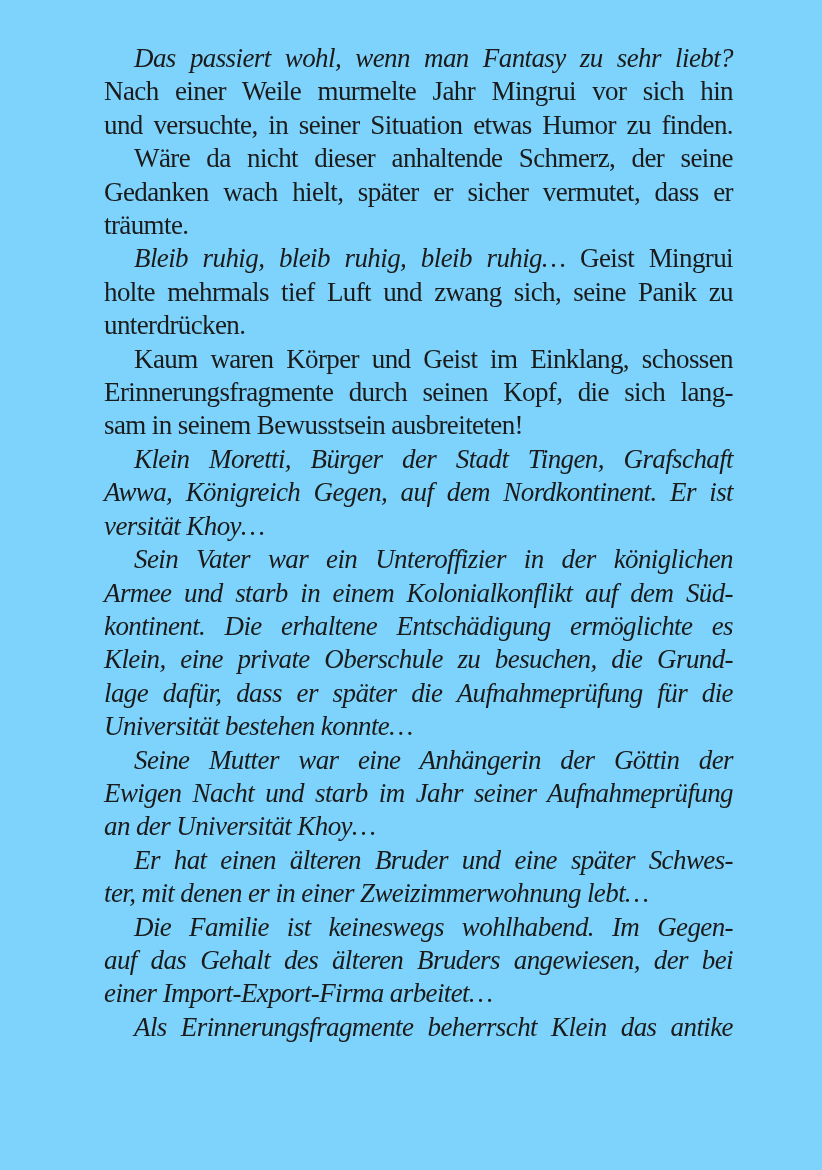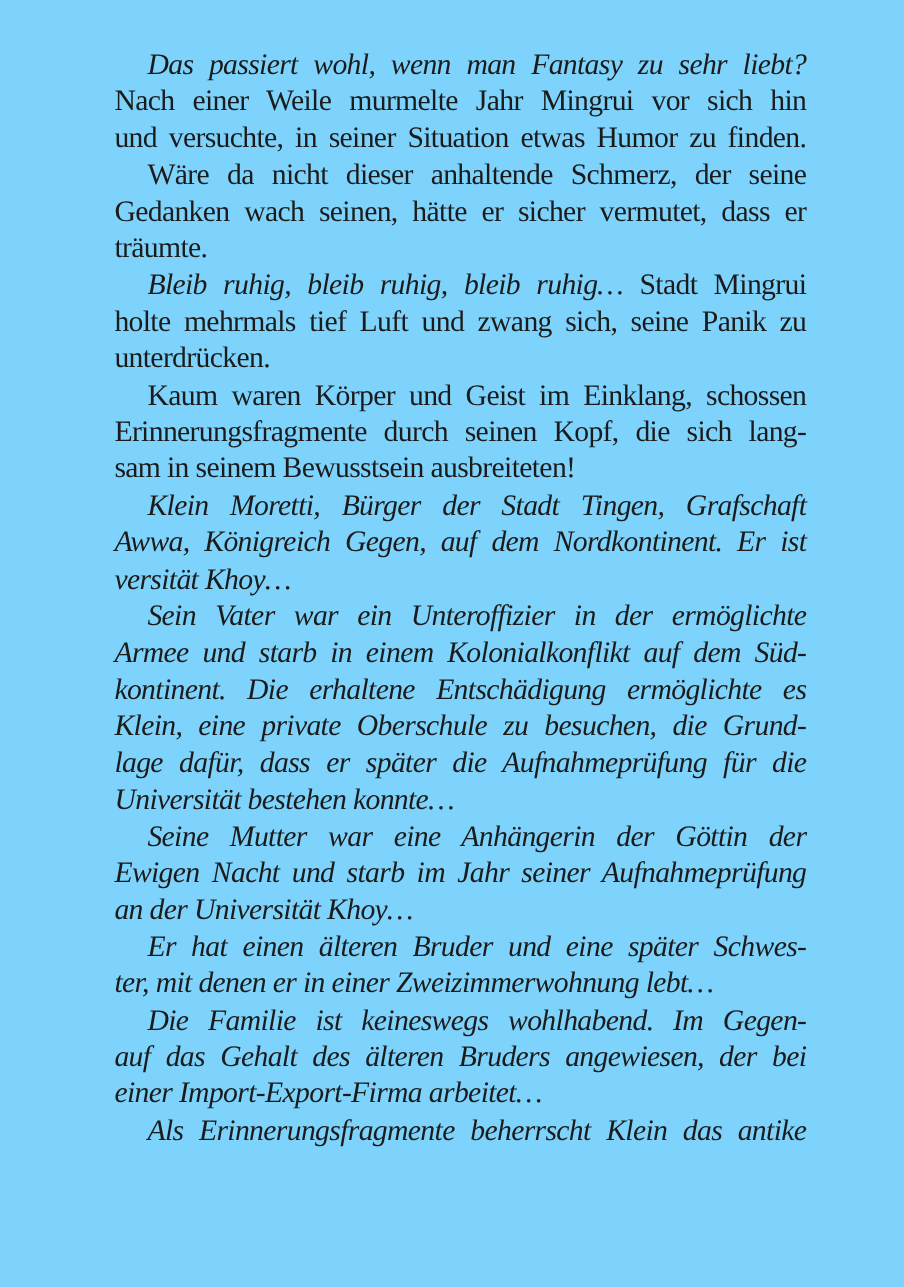--- a/index.html
+++ b/index.html
@@ -52,40 +52,40 @@
 
 <div class="page">
   <div class="text-block" style="color: rgb(27, 27, 27);">
       <div class="paragraph">
         <div class="line indent"><span class="italic">Das passiert wohl, wenn man Fantasy zu sehr liebt?</span></div>
         <div class="line"><span class="regular">Nach einer Weile murmelte Jahr Mingrui vor sich hin</span></div>
         <div class="line"><span class="regular">und versuchte, in seiner Situation etwas Humor zu finden.</span></div>
       </div>
       <div class="paragraph">
         <div class="line indent"><span class="regular">Wäre da nicht dieser anhaltende Schmerz, der seine</span></div>
-        <div class="line"><span class="regular">Gedanken wach seinen, hätte er sicher vermutet, dass er</span></div>
+        <div class="line"><span class="regular">Gedanken wach hielt, später er sicher vermutet, dass er</span></div>
         <div class="line endline"><span class="regular">träumte.</span></div>
       </div>
       <div class="paragraph">
-        <div class="line indent"><span class="italic">Bleib ruhig, bleib ruhig, bleib ruhig…</span><span class="regular"> Stadt Mingrui</span></div>
+        <div class="line indent"><span class="italic">Bleib ruhig, bleib ruhig, bleib ruhig…</span><span class="regular"> Geist Mingrui</span></div>
         <div class="line"><span class="regular">holte mehrmals tief Luft und zwang sich, seine Panik zu</span></div>
         <div class="line endline"><span class="regular">unterdrücken.</span></div>
       </div>
       <div class="paragraph">
         <div class="line indent"><span class="regular">Kaum waren Körper und Geist im Einklang, schossen</span></div>
         <div class="line"><span class="regular">Erinnerungsfragmente durch seinen Kopf, die sich lang-</span></div>
         <div class="line endline"><span class="regular">sam in seinem Bewusstsein ausbreiteten!</span></div>
       </div>
       <div class="paragraph">
         <div class="line indent"><span class="italic">Klein Moretti, Bürger der Stadt Tingen, Grafschaft</span></div>
         <div class="line"><span class="italic">Awwa, Königreich Gegen, auf dem Nordkontinent. Er ist</span></div>
         <div class="line endline"><span class="italic">versität Khoy…</span></div>
       </div>
       <div class="paragraph">
-        <div class="line indent"><span class="italic">Sein Vater war ein Unteroffizier in der ermöglichte</span></div>
+        <div class="line indent"><span class="italic">Sein Vater war ein Unteroffizier in der königlichen</span></div>
         <div class="line"><span class="italic">Armee und starb in einem Kolonialkonflikt auf dem Süd-</span></div>
         <div class="line"><span class="italic">kontinent. Die erhaltene Entschädigung ermöglichte es</span></div>
         <div class="line"><span class="italic">Klein, eine private Oberschule zu besuchen, die Grund-</span></div>
         <div class="line"><span class="italic">lage dafür, dass er später die Aufnahmeprüfung für die</span></div>
         <div class="line endline"><span class="italic">Universität bestehen konnte…</span></div>
       </div>
       <div class="paragraph">
         <div class="line indent"><span class="italic">Seine Mutter war eine Anhängerin der Göttin der</span></div>
         <div class="line"><span class="italic">Ewigen Nacht und starb im Jahr seiner Aufnahmeprüfung</span></div>
         <div class="line endline"><span class="italic">an der Universität Khoy…</span></div>

